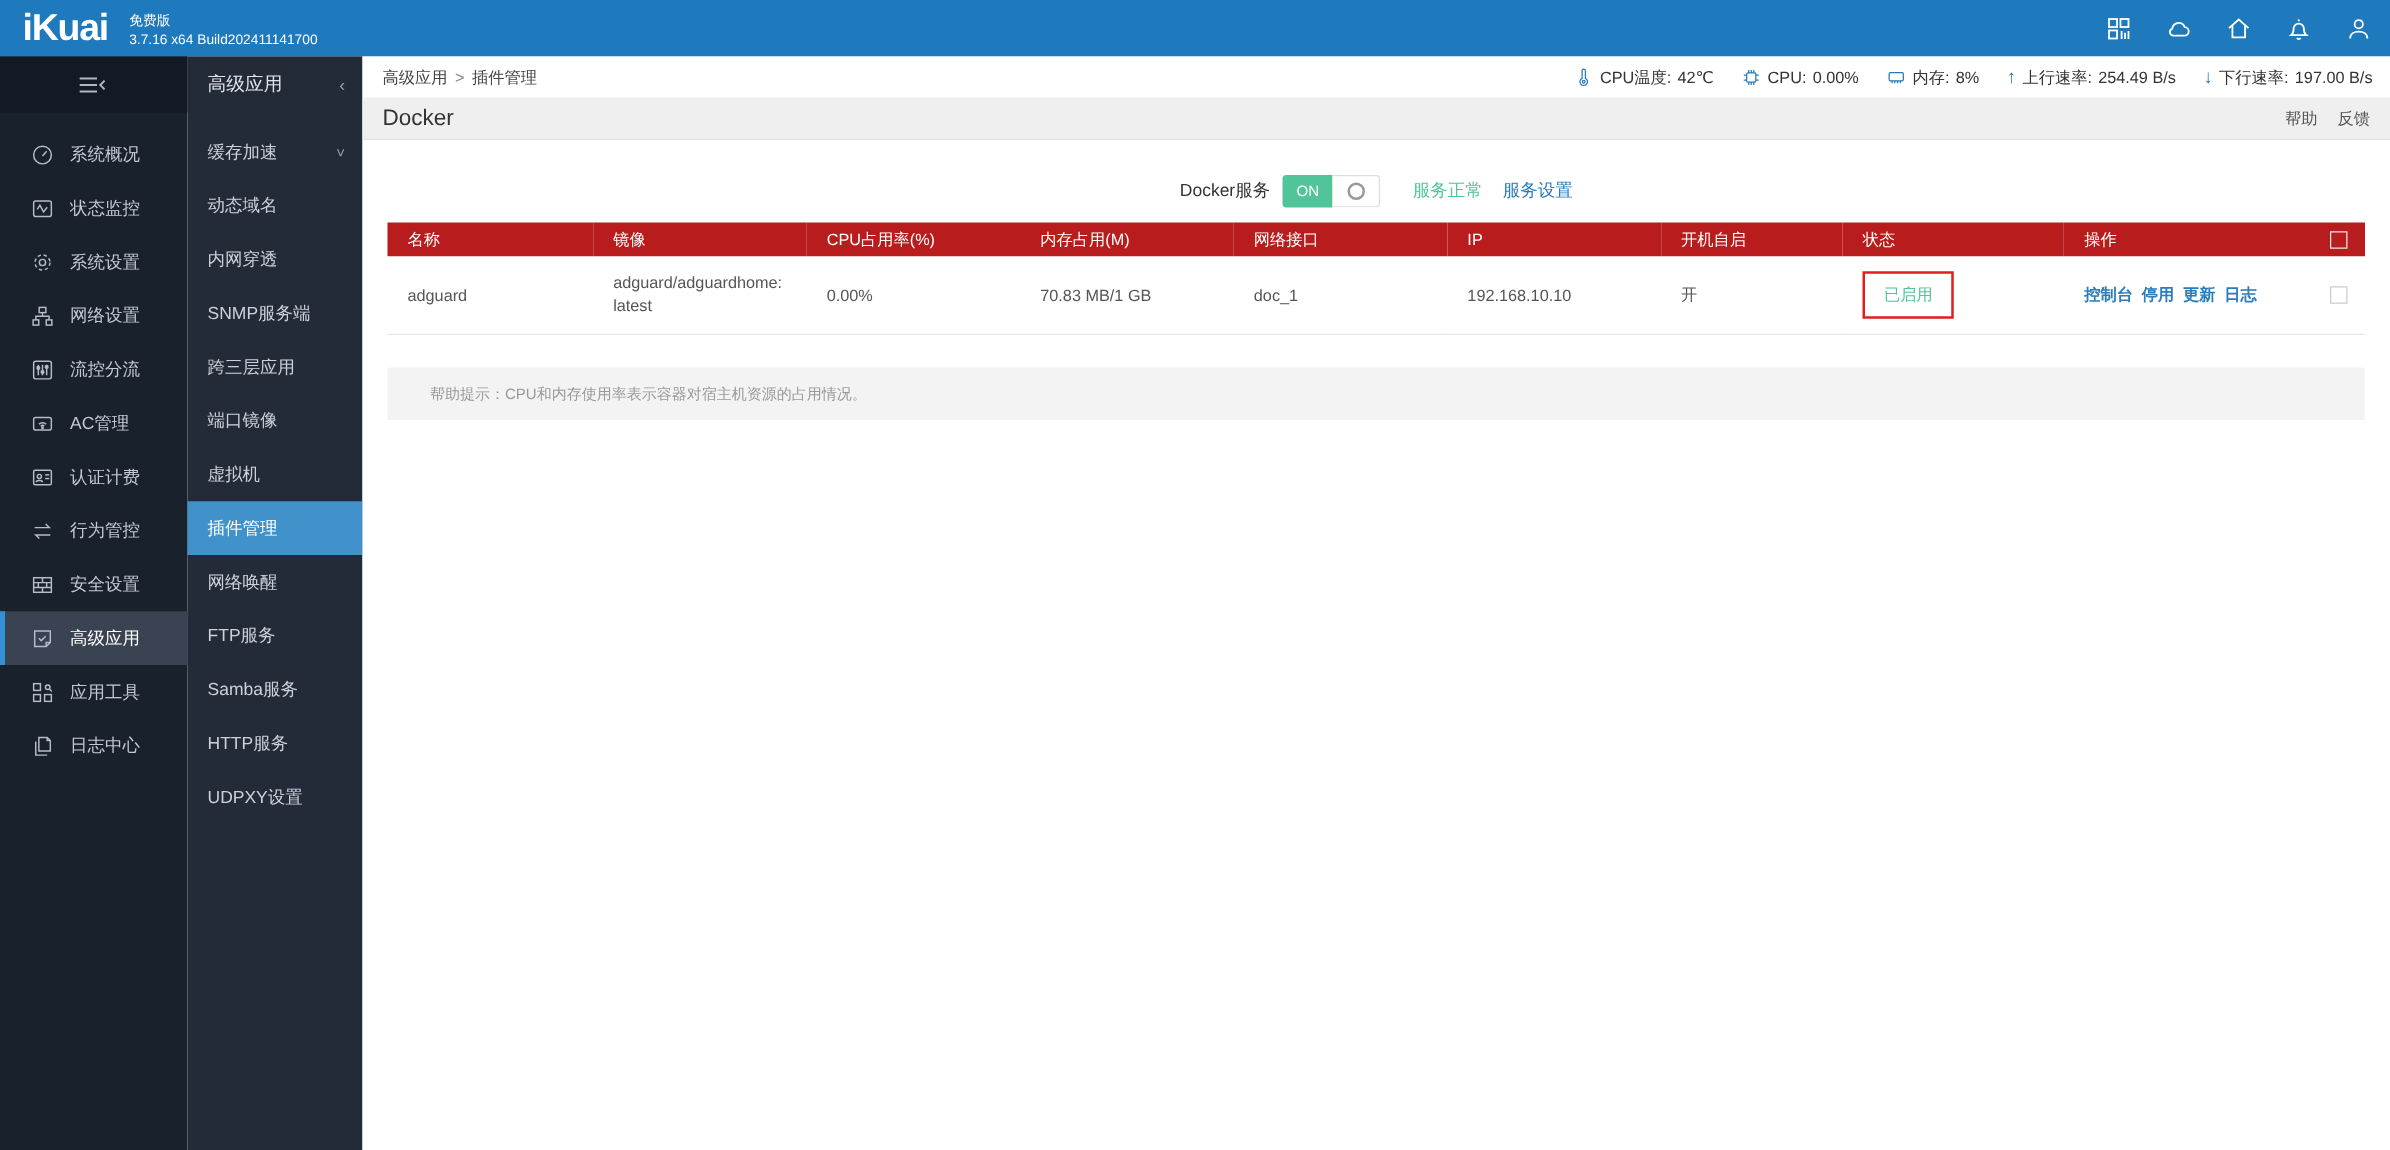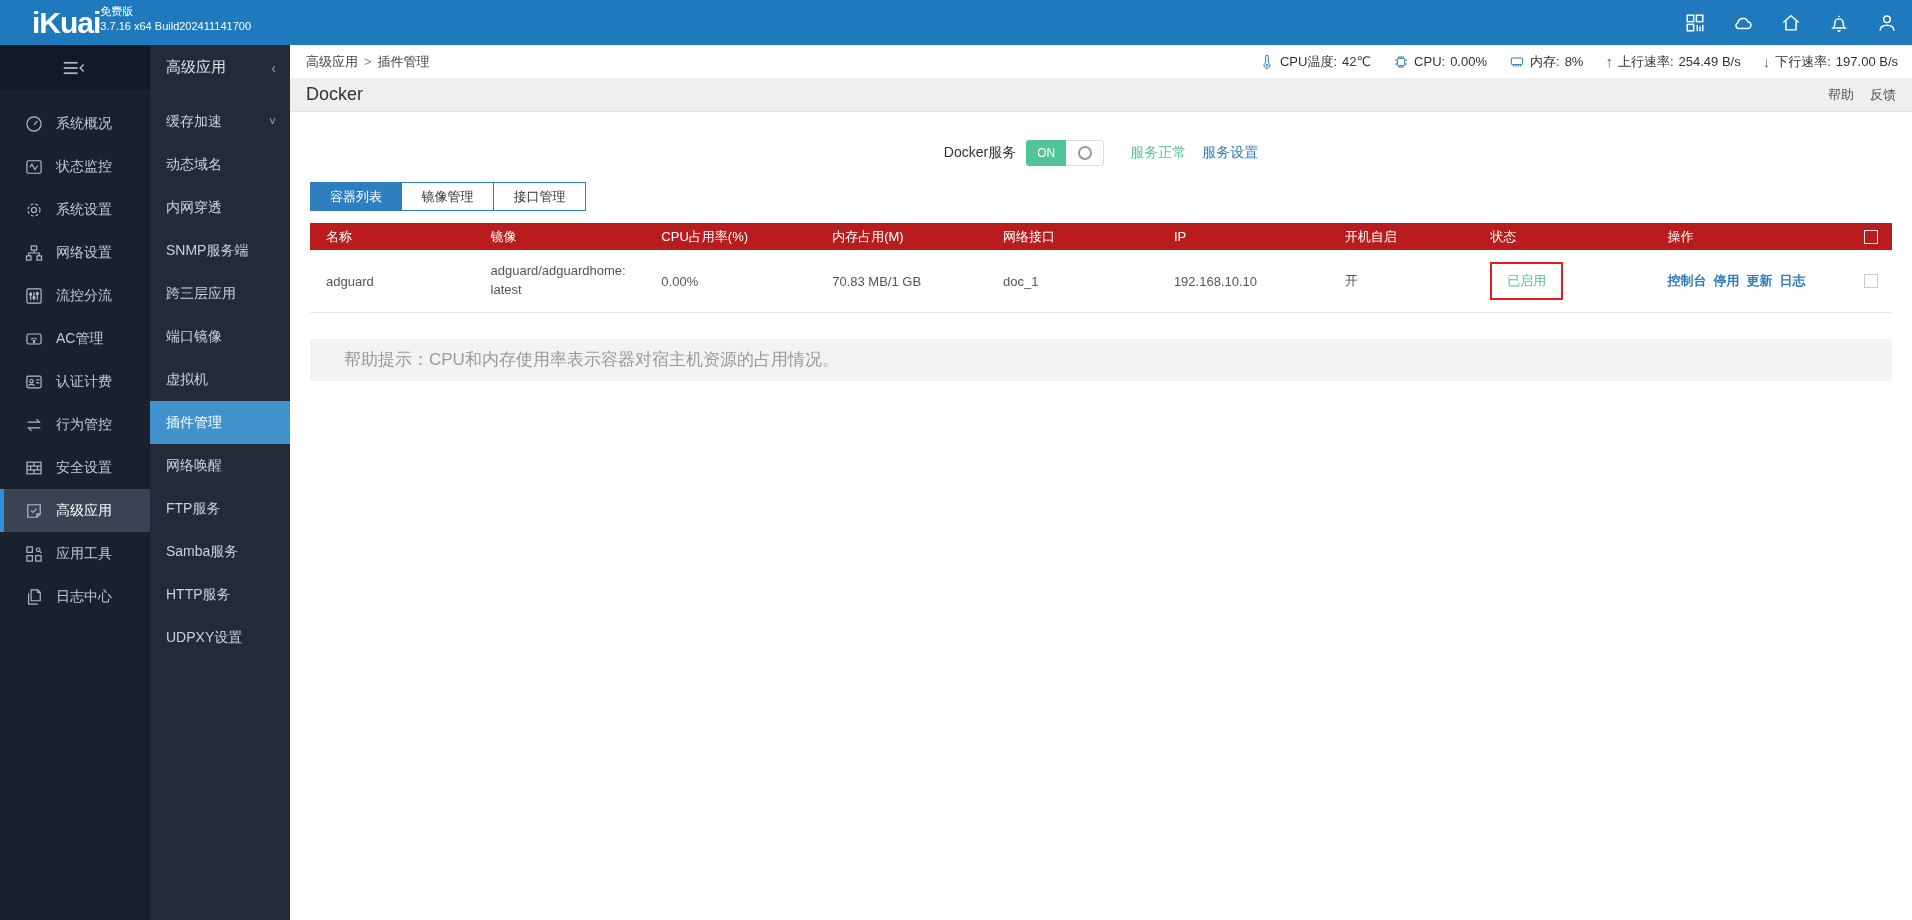--- a/index.html
+++ b/index.html
@@ -1,23 +1,23 @@
 <!DOCTYPE html>
 <html><head>
 <meta charset="utf-8">
 <style>
   * { margin:0; padding:0; box-sizing:border-box; }
   html,body { width:1912px; height:920px; overflow:hidden; background:#fff;
     font-family:"Liberation Sans","DejaVu Sans",sans-serif; }
 
   
-  .topbar { height:45px; background:#1e79bd; display:flex; 
-    color:#fff; padding:0 14px 0 32px; position:relative; }
+  .topbar { height:45px; background:#1e79bd; display:flex; align-items:center;
+    color:#fff; padding:0 14px 0 18px; position:relative; }
   .logo { font-size:30px; font-weight:bold; letter-spacing:-1px; line-height:45px; }
-  .ver { margin-left:0; font-size:11px; line-height:1.35; padding-top:4px; }
+  .ver { margin-left:17px; font-size:11px; line-height:1.35; padding-top:4px; }
   .topbar-icons { margin-left:auto; display:flex; align-items:center; gap:26px; }
   .topbar-icons svg { width:22px; height:22px; stroke:#fff; fill:none; stroke-width:1.6;
     display:block; cursor:pointer; }
 
   
   .app { display:flex; height:875px; }
 
   
   .nav { width:150px; background:#19212d; flex:none; display:flex; flex-direction:column; }
   .nav-collapse { height:45px; background:#131a25; display:flex; align-items:center;
@@ -92,21 +92,21 @@
   tbody td.chk-cell { padding:12px 14px 12px 0; }
   .img-wrap { display:inline-block; max-width:138px; word-break:break-all; line-height:1.45; }
   .status-annotated { color:#52c49a; border:2px solid #e01e1e; padding:8px 15px; display:inline-block; }
   .ops a { color:#2b7cba; text-decoration:none; margin-right:7px; cursor:pointer;font-weight:bold; }
   .ops a:last-child { margin-right:0; }
   .checkbox { width:14px; height:14px; border:1px solid #ccc; background:#fff; display:inline-block; cursor:pointer; }
   .checkbox.dark { border:1px solid #e8e8e8; background:transparent; }
   th .chk-wrap, td .chk-wrap { display:flex; justify-content:flex-end; }
 
   .help-tip { margin-top:26px; background:#f3f3f3; height:42px; line-height:42px;
-    font-size:17px; color:#999; padding-left:34px; }
+    font-size:12px; color:#999; padding-left:34px; }
 </style>
 </head>
 <body>
 
 <div class="topbar">
   <div class="logo">iKuai</div>
   <div class="ver">
     <div>免费版</div>
     <div>3.7.16 x64 Build202411141700</div>
   </div>
@@ -413,25 +413,20 @@
         <span class="toggle">
           <span class="toggle-on">ON</span>
           <span class="toggle-off">
               <span class="toggle-knob"></span>
             </span>
         </span>
         <span class="svc-status">服务正常</span>
         <span class="svc-settings">服务设置</span>
       </div>
 
-      <div class="tabs">
-        <div class="tab active">容器列表</div>
-        <div class="tab">镜像管理</div>
-        <div class="tab">接口管理</div>
-      </div>
 
 
       <table>
         <colgroup>
           <col style="width:10.4%">
             <col style="width:10.8%">
             <col style="width:10.8%">
           <col style="width:10.8%">
             <col style="width:10.8%">
             <col style="width:10.8%">

